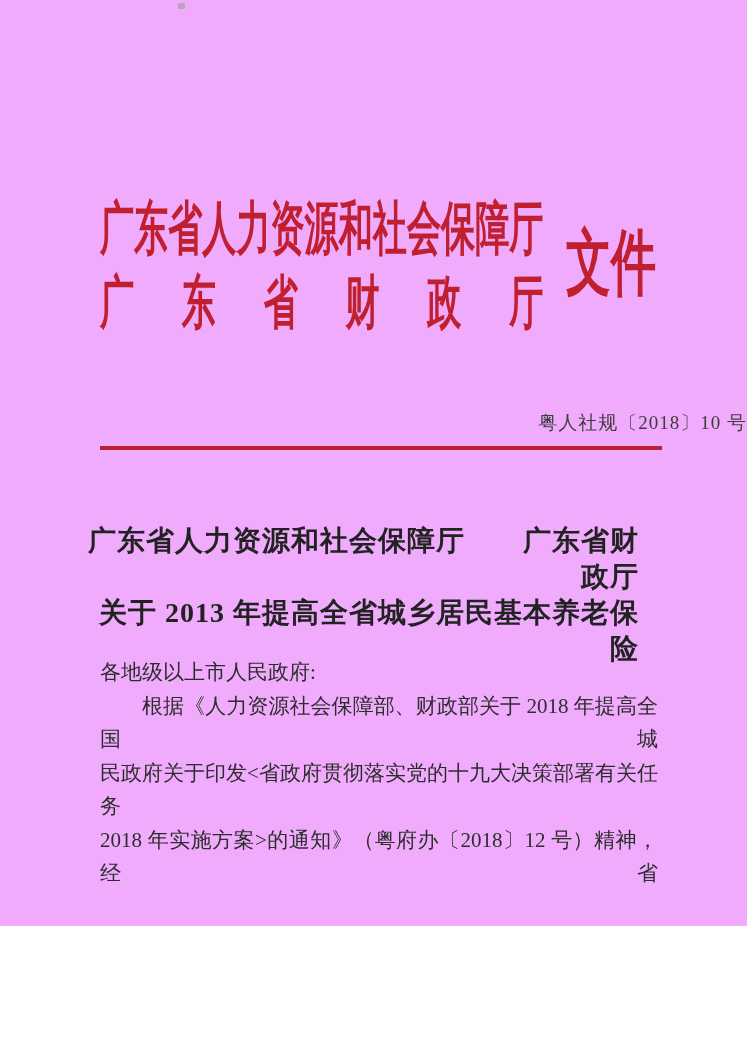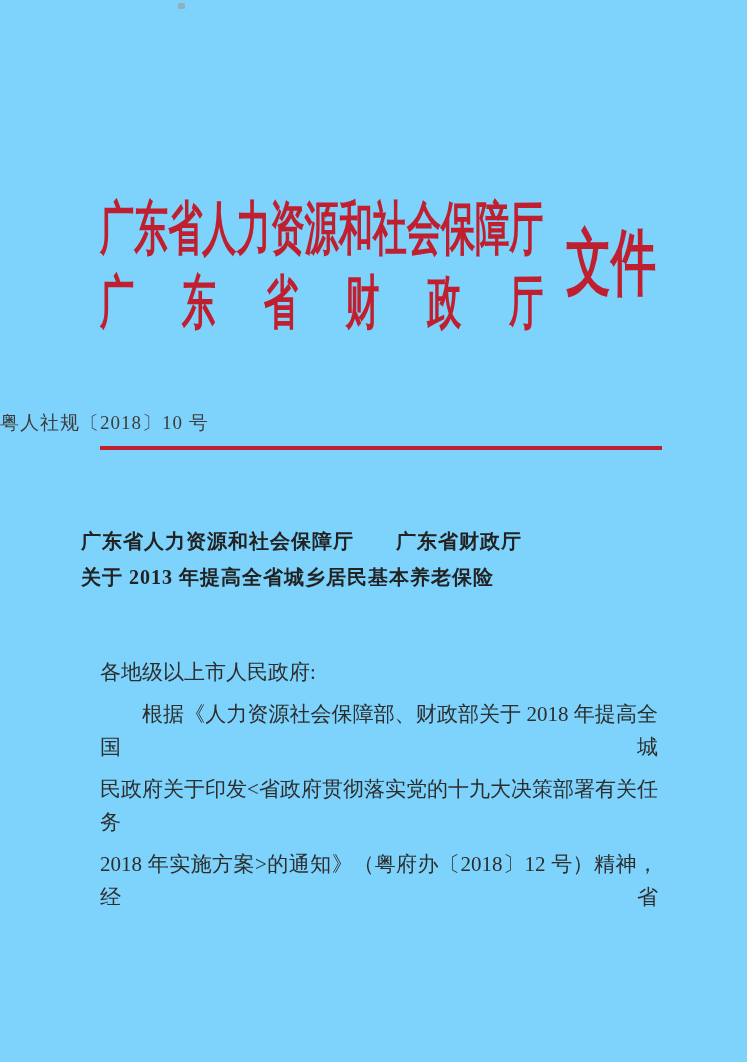--- a/index.html
+++ b/index.html
@@ -3,23 +3,23 @@
 <meta charset="utf-8">
 <style>
   * { margin: 0; padding: 0; box-sizing: border-box; }
   html, body { background: #ffffff; }
   body {
     font-family: "Liberation Serif", "DejaVu Serif", serif;
   }
   .page {
     position: relative;
     width: 747px;
-    height: 1062px;
+    height: 926px;
     margin: 0 auto;
-    background: #7dd3fc;
+    background: #f0abfc;
     overflow: hidden;
     text-decoration: underline;
   }
   
   .speck {
     position: absolute;
     left: 178px; top: 3px;
     width: 7px; height: 6px;
     background: #9b9b9b;
     opacity: .6;
@@ -60,60 +60,59 @@
     color: #c01f2f;
     white-space: nowrap;
     transform: scaleX(0.625);
     transform-origin: 0 0;
   }
   
   .doc-number {
     position: absolute;
     left: 0; top: 411px;
     width: 747px;
-    text-align: left;
+    text-align: right;
     font-size: 19px;
     line-height: 24px;
     color: #3d3d3d;
     letter-spacing: 1px;
   }
   
   .red-rule {
     position: absolute;
     left: 100px; top: 446px;
     width: 562px; height: 4px;
     background: #c01f2f;
   }
   
   .title-block {
     position: absolute;
     left: 81px; top: 523px;
     width: 558px;
-    text-align: left;
-    font-size: 20px;
+    text-align: right;
+    font-size: 28px;
     font-weight: 700;
     line-height: 36px;
     color: #222222;
     letter-spacing: 1px;
   }
   
   .body-block {
     position: absolute;
     left: 100px; top: 656px;
     width: 558px;
     font-size: 21px;
     line-height: 33.5px;
     color: #2d2d2d;
   }
   .body-line { white-space: nowrap; }
   .body-line.j {
     white-space: normal;
     text-align: justify;
     text-align-last: justify;
-    margin-top: 8px;
   }
   .body-line.indent { text-indent: 42px; }
 </style>
 </head>
 <body>
 
 <div class="page">
 
   <div class="speck"></div>
 

